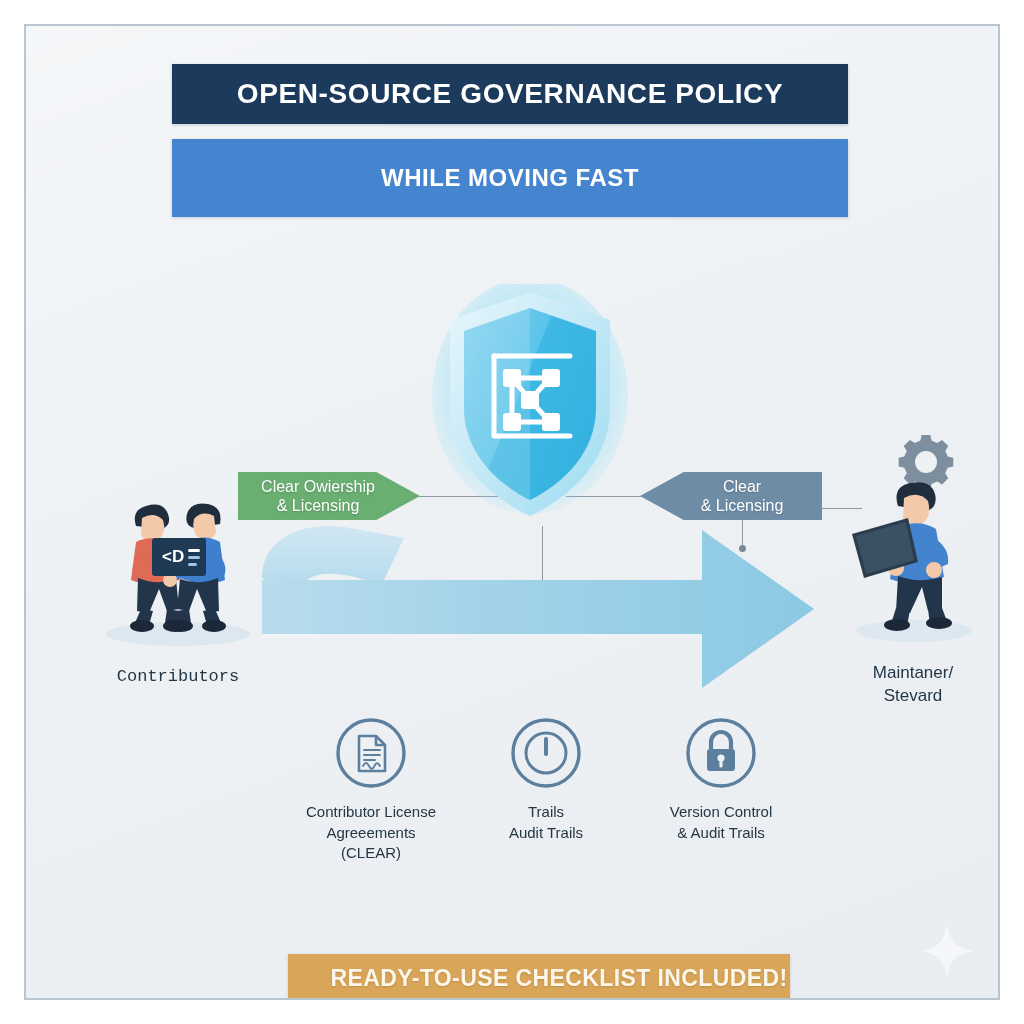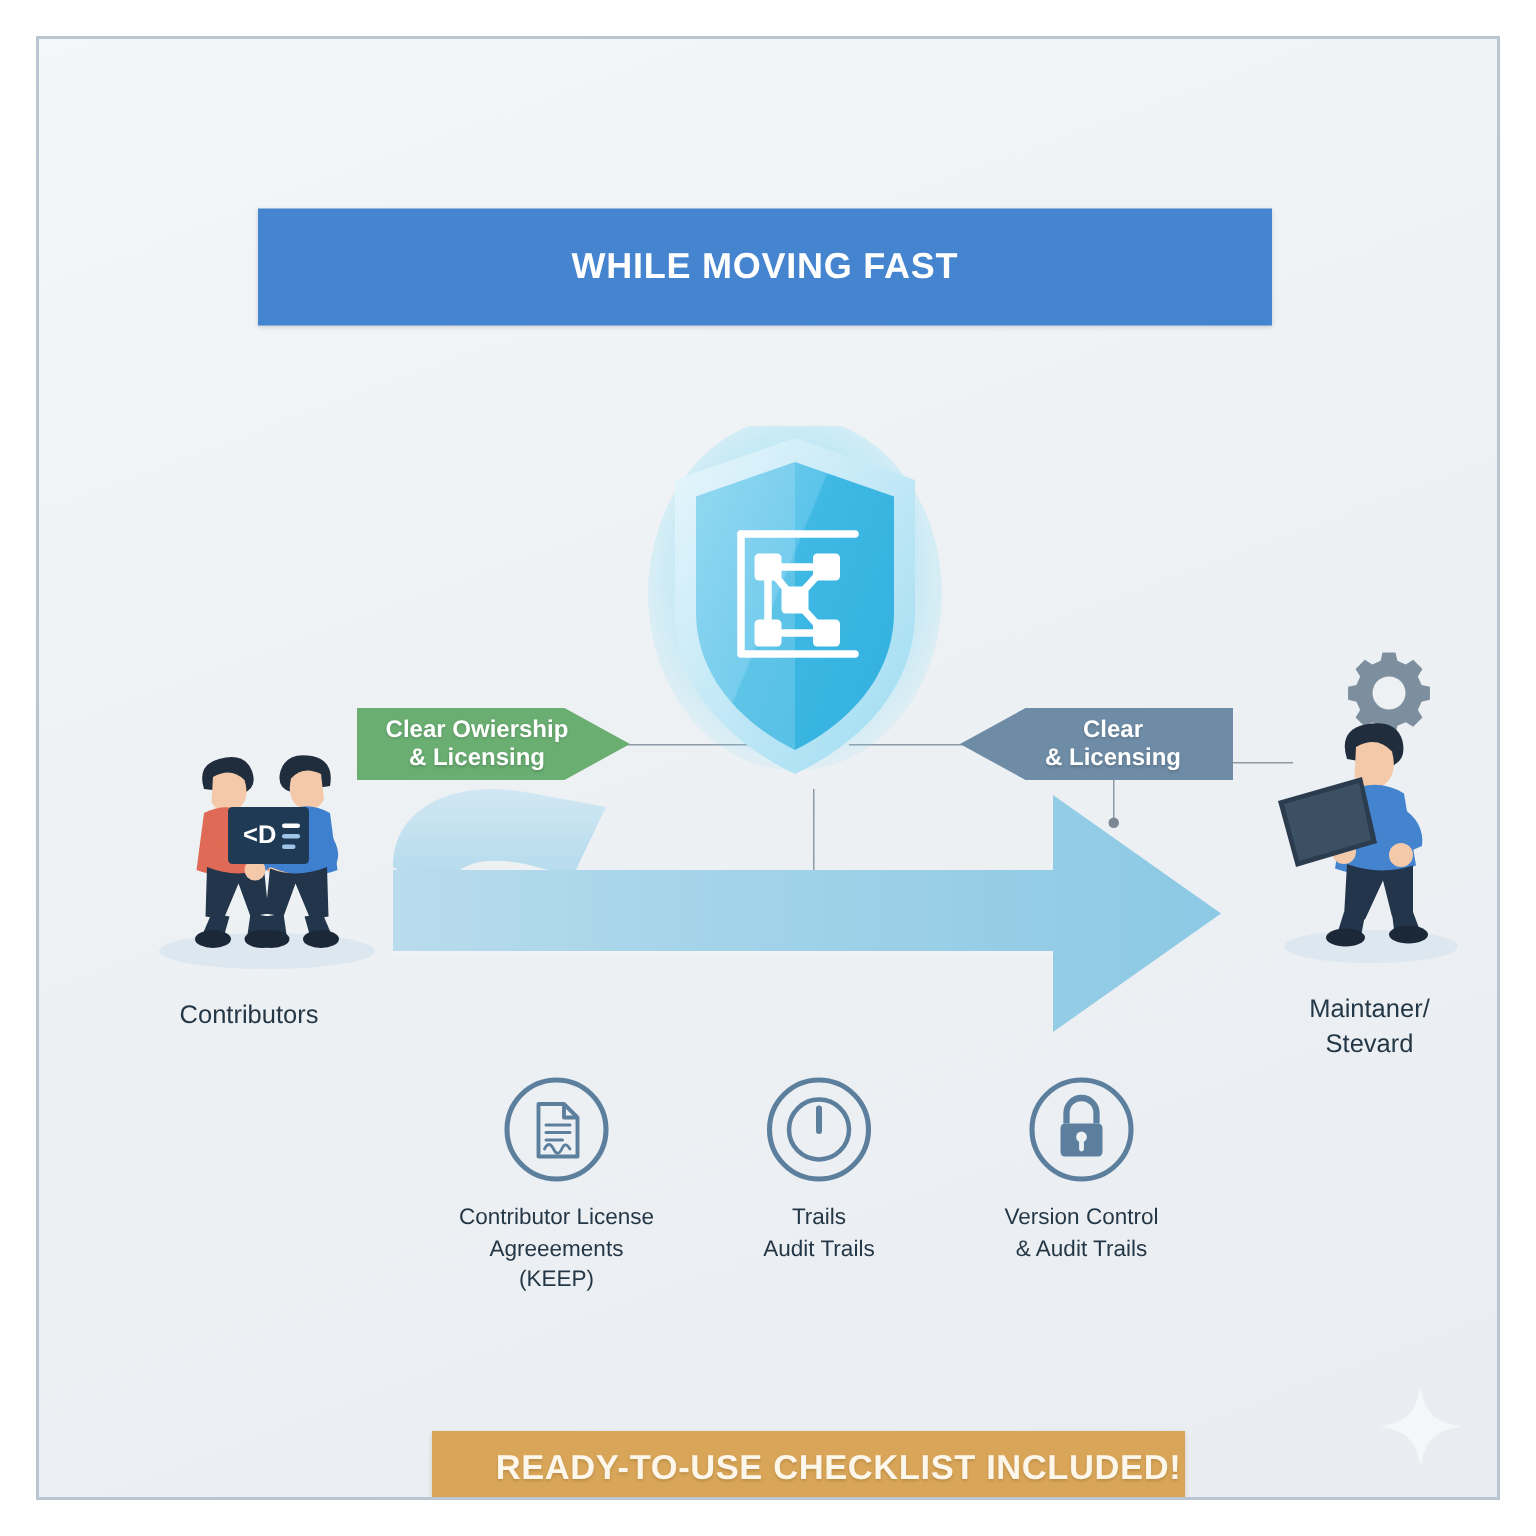--- a/index.html
+++ b/index.html
@@ -95,21 +95,21 @@
   }
 
   
   .tag-arrow {
     position: absolute;
     display: flex;
     align-items: center;
     justify-content: center;
     color: #ffffff;
     font-size: 16px;
-    font-weight: bold;
+    font-weight: normal;
     line-height: 1.2;
     text-align: center;
     text-shadow: 0 1px 2px rgba(0,0,0,.18);
   }
   .tag-left {
     left: 212px; top: 446px;
     width: 182px; height: 48px;
     background: #6aae72;
     clip-path: polygon(0 0, 76% 0, 100% 50%, 76% 100%, 0 100%);
     padding-right: 22px;
@@ -144,21 +144,21 @@
   .people-left  { position: absolute; left: 52px;  top: 440px; width: 200px; height: 185px; }
   .people-right { position: absolute; left: 800px; top: 392px; width: 175px; height: 235px; }
 
   .figure-label {
     position: absolute;
     text-align: center;
     color: #243746;
     font-size: 17px;
     line-height: 1.35;
   }
-  .label-left  { left: 40px;  top: 640px; width: 200px; }
+  .label-left  { left: 52px;  top: 640px; width: 200px; font-family: Liberation Mono, monospace; }
   .label-right { left: 792px; top: 636px; width: 190px; }
 
   
   .icon-row {
     position: absolute;
     left: 270px; top: 690px;
     width: 500px; height: 170px;
     display: flex;
     justify-content: space-between;
     align-items: flex-start;
@@ -200,20 +200,23 @@
     white-space: nowrap;
     text-shadow: 0 1px 2px rgba(120,85,25,.3);
   }
 </style>
 </head>
 <body>
 
 <div id="poster">
   <div class="canvas" style="border-color: rgb(185, 198, 210);">
 
+    <div class="title-bar" style="background: rgb(28, 58, 92);">
+      <span class="txt">OPEN-SOURCE GOVERNANCE POLICY</span>
+    </div>
 
     <div class="subtitle-bar" style="background: rgb(69, 132, 206);">
       <span class="txt">WHILE MOVING FAST</span>
     </div>
 
     <div class="conn conn-h" style="left:370px; top:470px; width:120px;"></div>
     <div class="conn conn-h" style="left:540px; top:470px; width:120px;"></div>
     <div class="conn conn-v" style="left:516px; top:500px; height:78px;"></div>
     <div class="dot" style="left:513px; top:574px;"></div>
     <div class="conn conn-h" style="left:716px; top:482px; width:120px;"></div>
@@ -382,21 +385,21 @@
           <g stroke="#5c7f9e" stroke-width="2" stroke-linecap="round">
             <path d="M 30 34 L 46 34"></path>
               <path d="M 30 39 L 46 39"></path>
               <path d="M 30 44 L 41 44"></path>
           </g>
           <path d="M 29 50 q 3 -6 6 0 q 3 6 6 -1 q 2 -4 5 1" fill="none" stroke="#5c7f9e" stroke-width="1.9" stroke-linecap="round"></path>
         </svg>
         <div class="cap">
           <div>Contributor License</div>
           <div>Agreeements</div>
-          <div>(KEEP)</div>
+          <div>(CLEAR)</div>
         </div>
       </div>
 
       <div class="icon-item">
         <svg class="glyph" viewBox="0 0 74 74">
           <circle cx="37" cy="37" r="33" fill="none" stroke="#5c7f9e" stroke-width="3.4"></circle>
           <circle cx="37" cy="37" r="20" fill="none" stroke="#5c7f9e" stroke-width="3"></circle>
           <path d="M 37 23 L 37 38" stroke="#5c7f9e" stroke-width="4" stroke-linecap="round"></path>
         </svg>
         <div class="cap">

